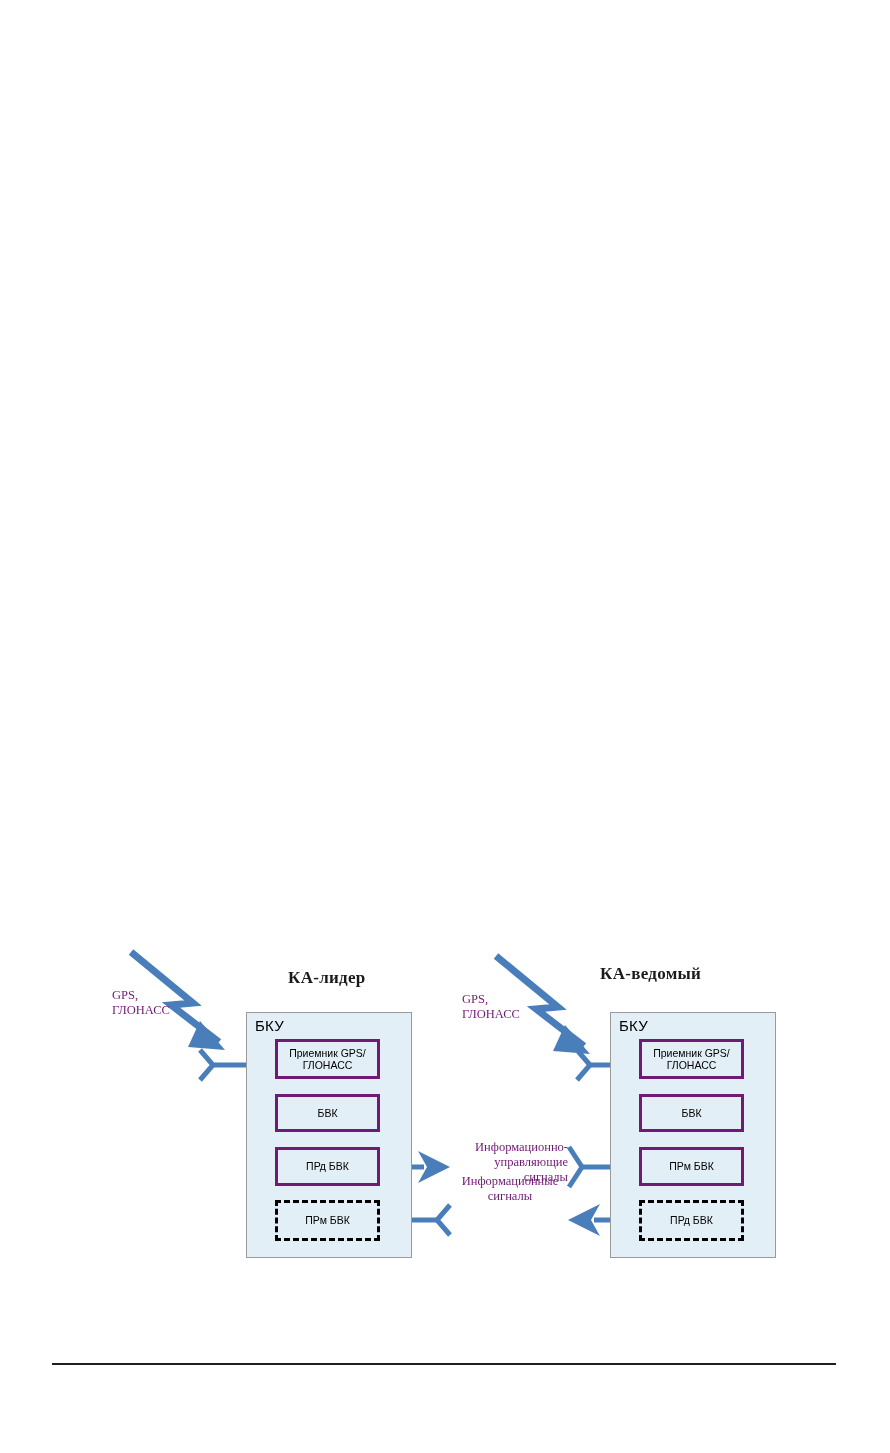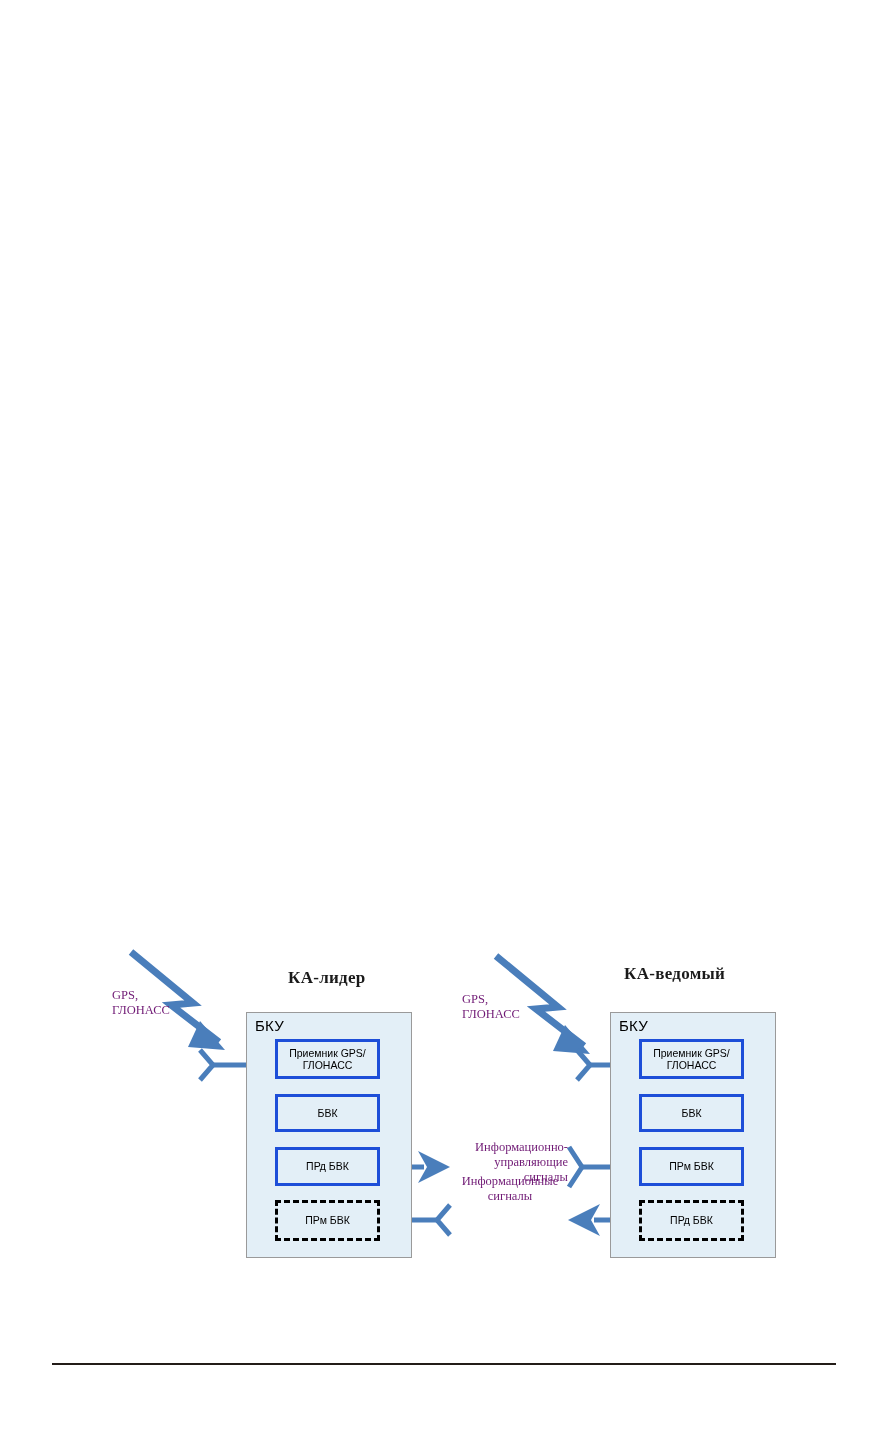--- a/index.html
+++ b/index.html
@@ -34,33 +34,33 @@
   }
 
   
   .sc-title{
     position:absolute;
     font-family:"Liberation Serif", serif;
     font-weight:bold;font-size:17px;color:#1a1a1a;
     white-space:nowrap;letter-spacing:.3px;
   }
   .sc-title.leader{left:288px;top:968px;}
-  .sc-title.follower{left:624px;top:964px;}
+  .sc-title.follower{left:600px;top:964px;}
 
   
   .module{
     position:absolute;
     background:#e3eff7;
     box-sizing:border-box;
     display:flex;align-items:center;justify-content:center;
     text-align:center;
     font-family:"Liberation Sans", sans-serif;
     font-size:10.5px;line-height:12.5px;color:#000;
   }
-  .module.solid{border:3px solid #1d4ed8;}
+  .module.solid{border:3px solid #701a75;}
   .module.dashed{
     border:3px dashed #000;
     background:transparent;
   }
   .module .mtxt{display:block;padding:0 2px;}
 
   
   .m-l-rx   {left:275px;top:1039px;width:105px;height:40px;}
   .m-l-bvk  {left:275px;top:1094px;width:105px;height:38px;}
   .m-l-prd  {left:275px;top:1147px;width:105px;height:39px;}

